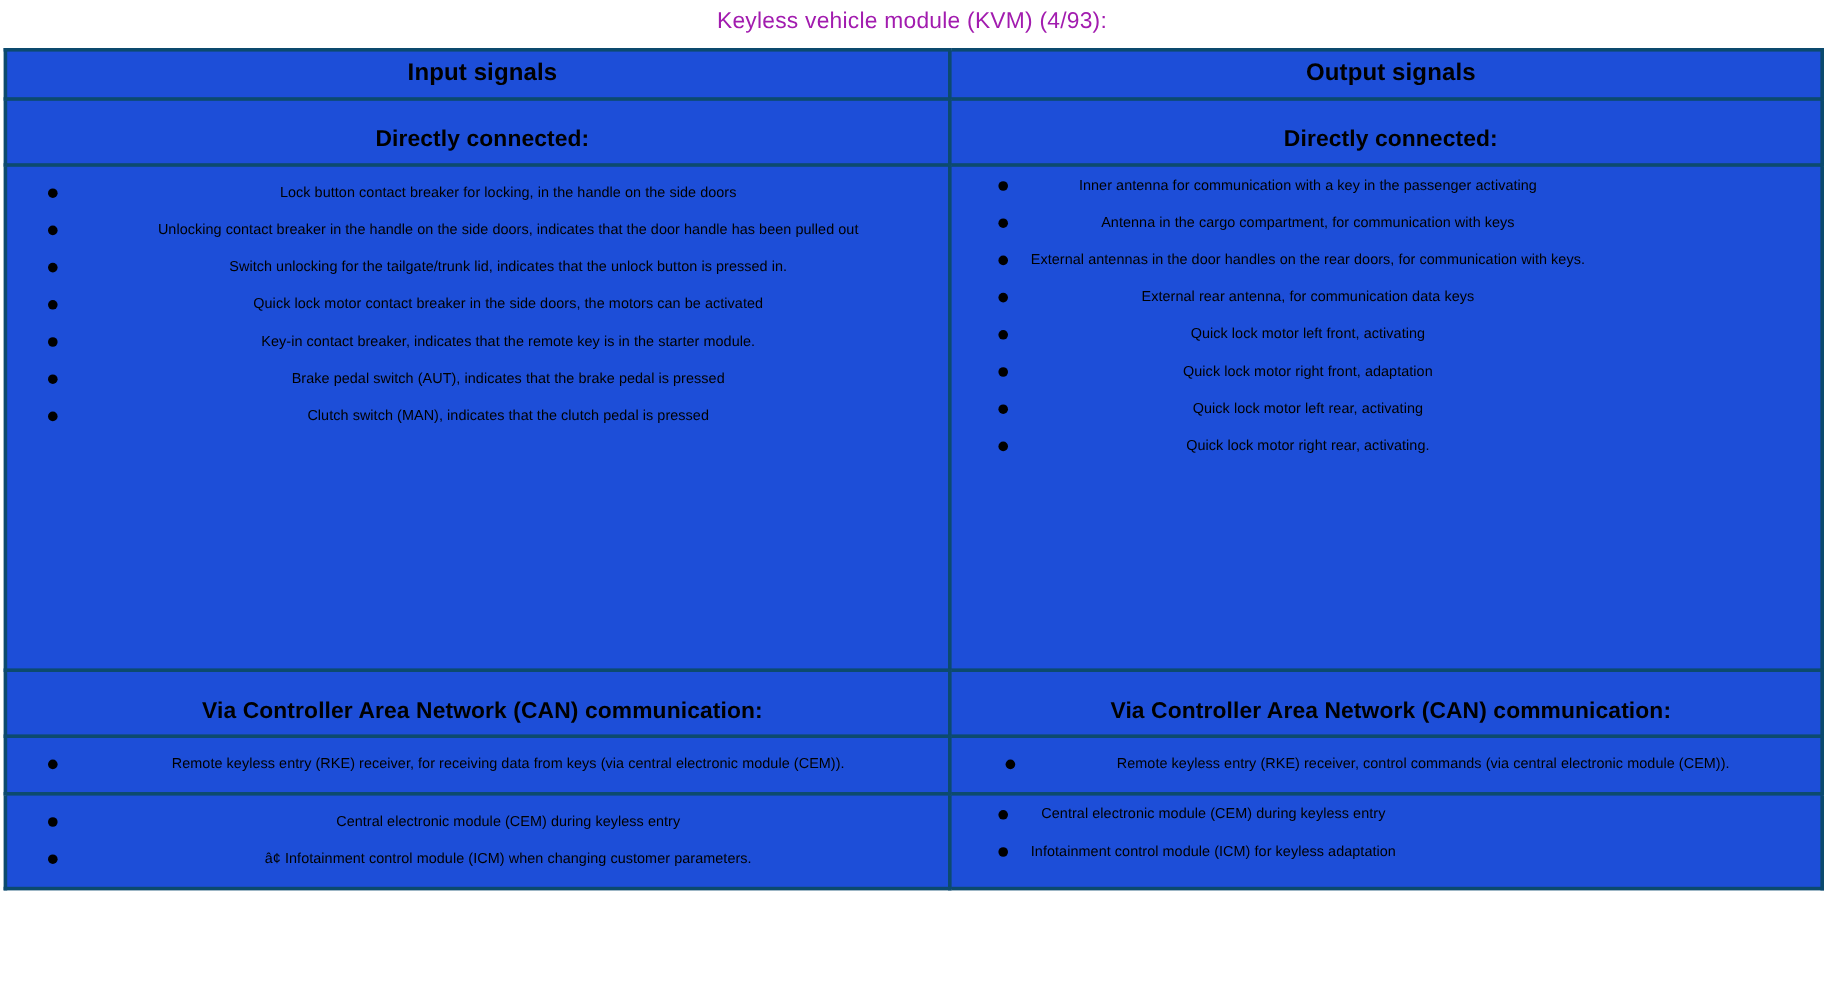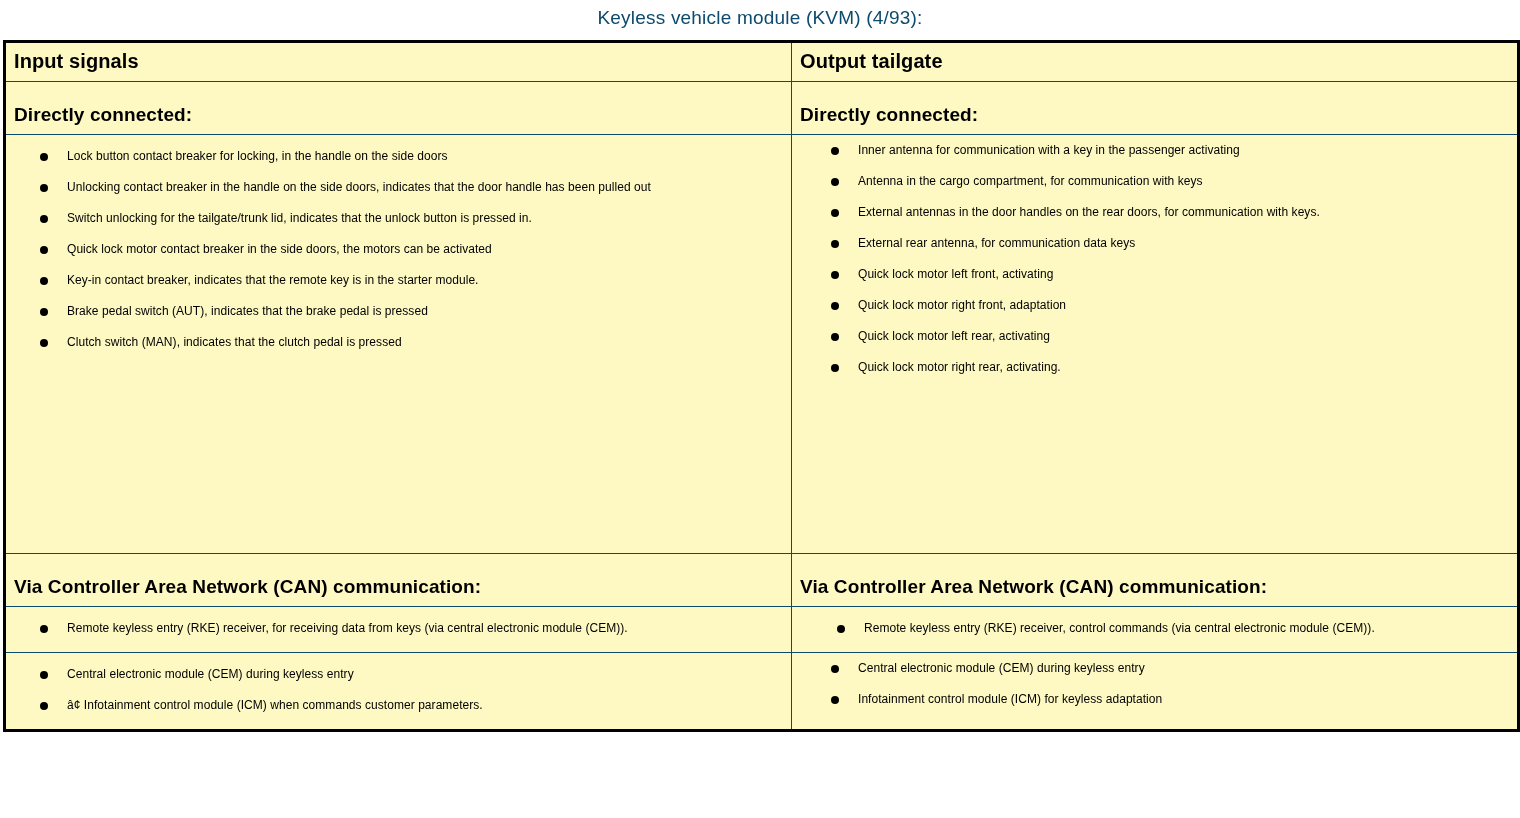--- a/index.html
+++ b/index.html
@@ -20,37 +20,38 @@
     height: 818px;
     box-sizing: border-box;
   }
   .doc-title {
     width: 100%;
     text-align: center;
     font-size: 19px;
     line-height: 22px;
     padding-top: 7px;
     letter-spacing: 0.2px;
-    color: #0c4a6e;
+    color: #a21caf;
   }
   table.signals {
     border-collapse: collapse;
     table-layout: fixed;
     width: 1514px;
     margin: 11px 0 0 3px;
     border: 3px solid #000;
   }
   table.signals col.left  { width: 787px; }
   table.signals col.right { width: 727px; }
 
   table.signals td {
-    border: 1px solid #0c4a6e;
+    border: 3px solid #0c4a6e;
     vertical-align: top;
     padding: 0;
-    background: #fef9c3;
+    background: #1d4ed8;
+    text-align: center;
   }
   
 
   .hdr {
     font-size: 20px;
     font-weight: bold;
     line-height: 24px;
     padding: 6px 0 8px 8px;
     letter-spacing: 0.1px;
   }
@@ -110,21 +111,21 @@
       <col class="left">
       <col class="right">
     </colgroup>
     <tbody>
 
       <tr>
         <td>
           <div class="hdr">Input signals</div>
         </td>
         <td>
-          <div class="hdr">Output tailgate</div>
+          <div class="hdr">Output signals</div>
         </td>
       </tr>
 
       <tr>
         <td>
           <div class="subhdr">Directly connected:</div>
         </td>
         <td>
           <div class="subhdr">Directly connected:</div>
         </td>
@@ -185,21 +186,21 @@
             </ul>
           </div>
         </td>
       </tr>
 
       <tr>
         <td>
           <div class="cellbody">
             <ul class="bullets leftcol">
               <li>Central electronic module (CEM) during keyless entry</li>
-              <li>â¢ Infotainment control module (ICM) when commands customer parameters.</li>
+              <li>â¢ Infotainment control module (ICM) when changing customer parameters.</li>
             </ul>
           </div>
         </td>
         <td>
           <div class="vcenter-wrap">
             <ul class="bullets rightcol">
               <li>Central electronic module (CEM) during keyless entry</li>
               <li>Infotainment control module (ICM) for keyless adaptation</li>
             </ul>
           </div>

